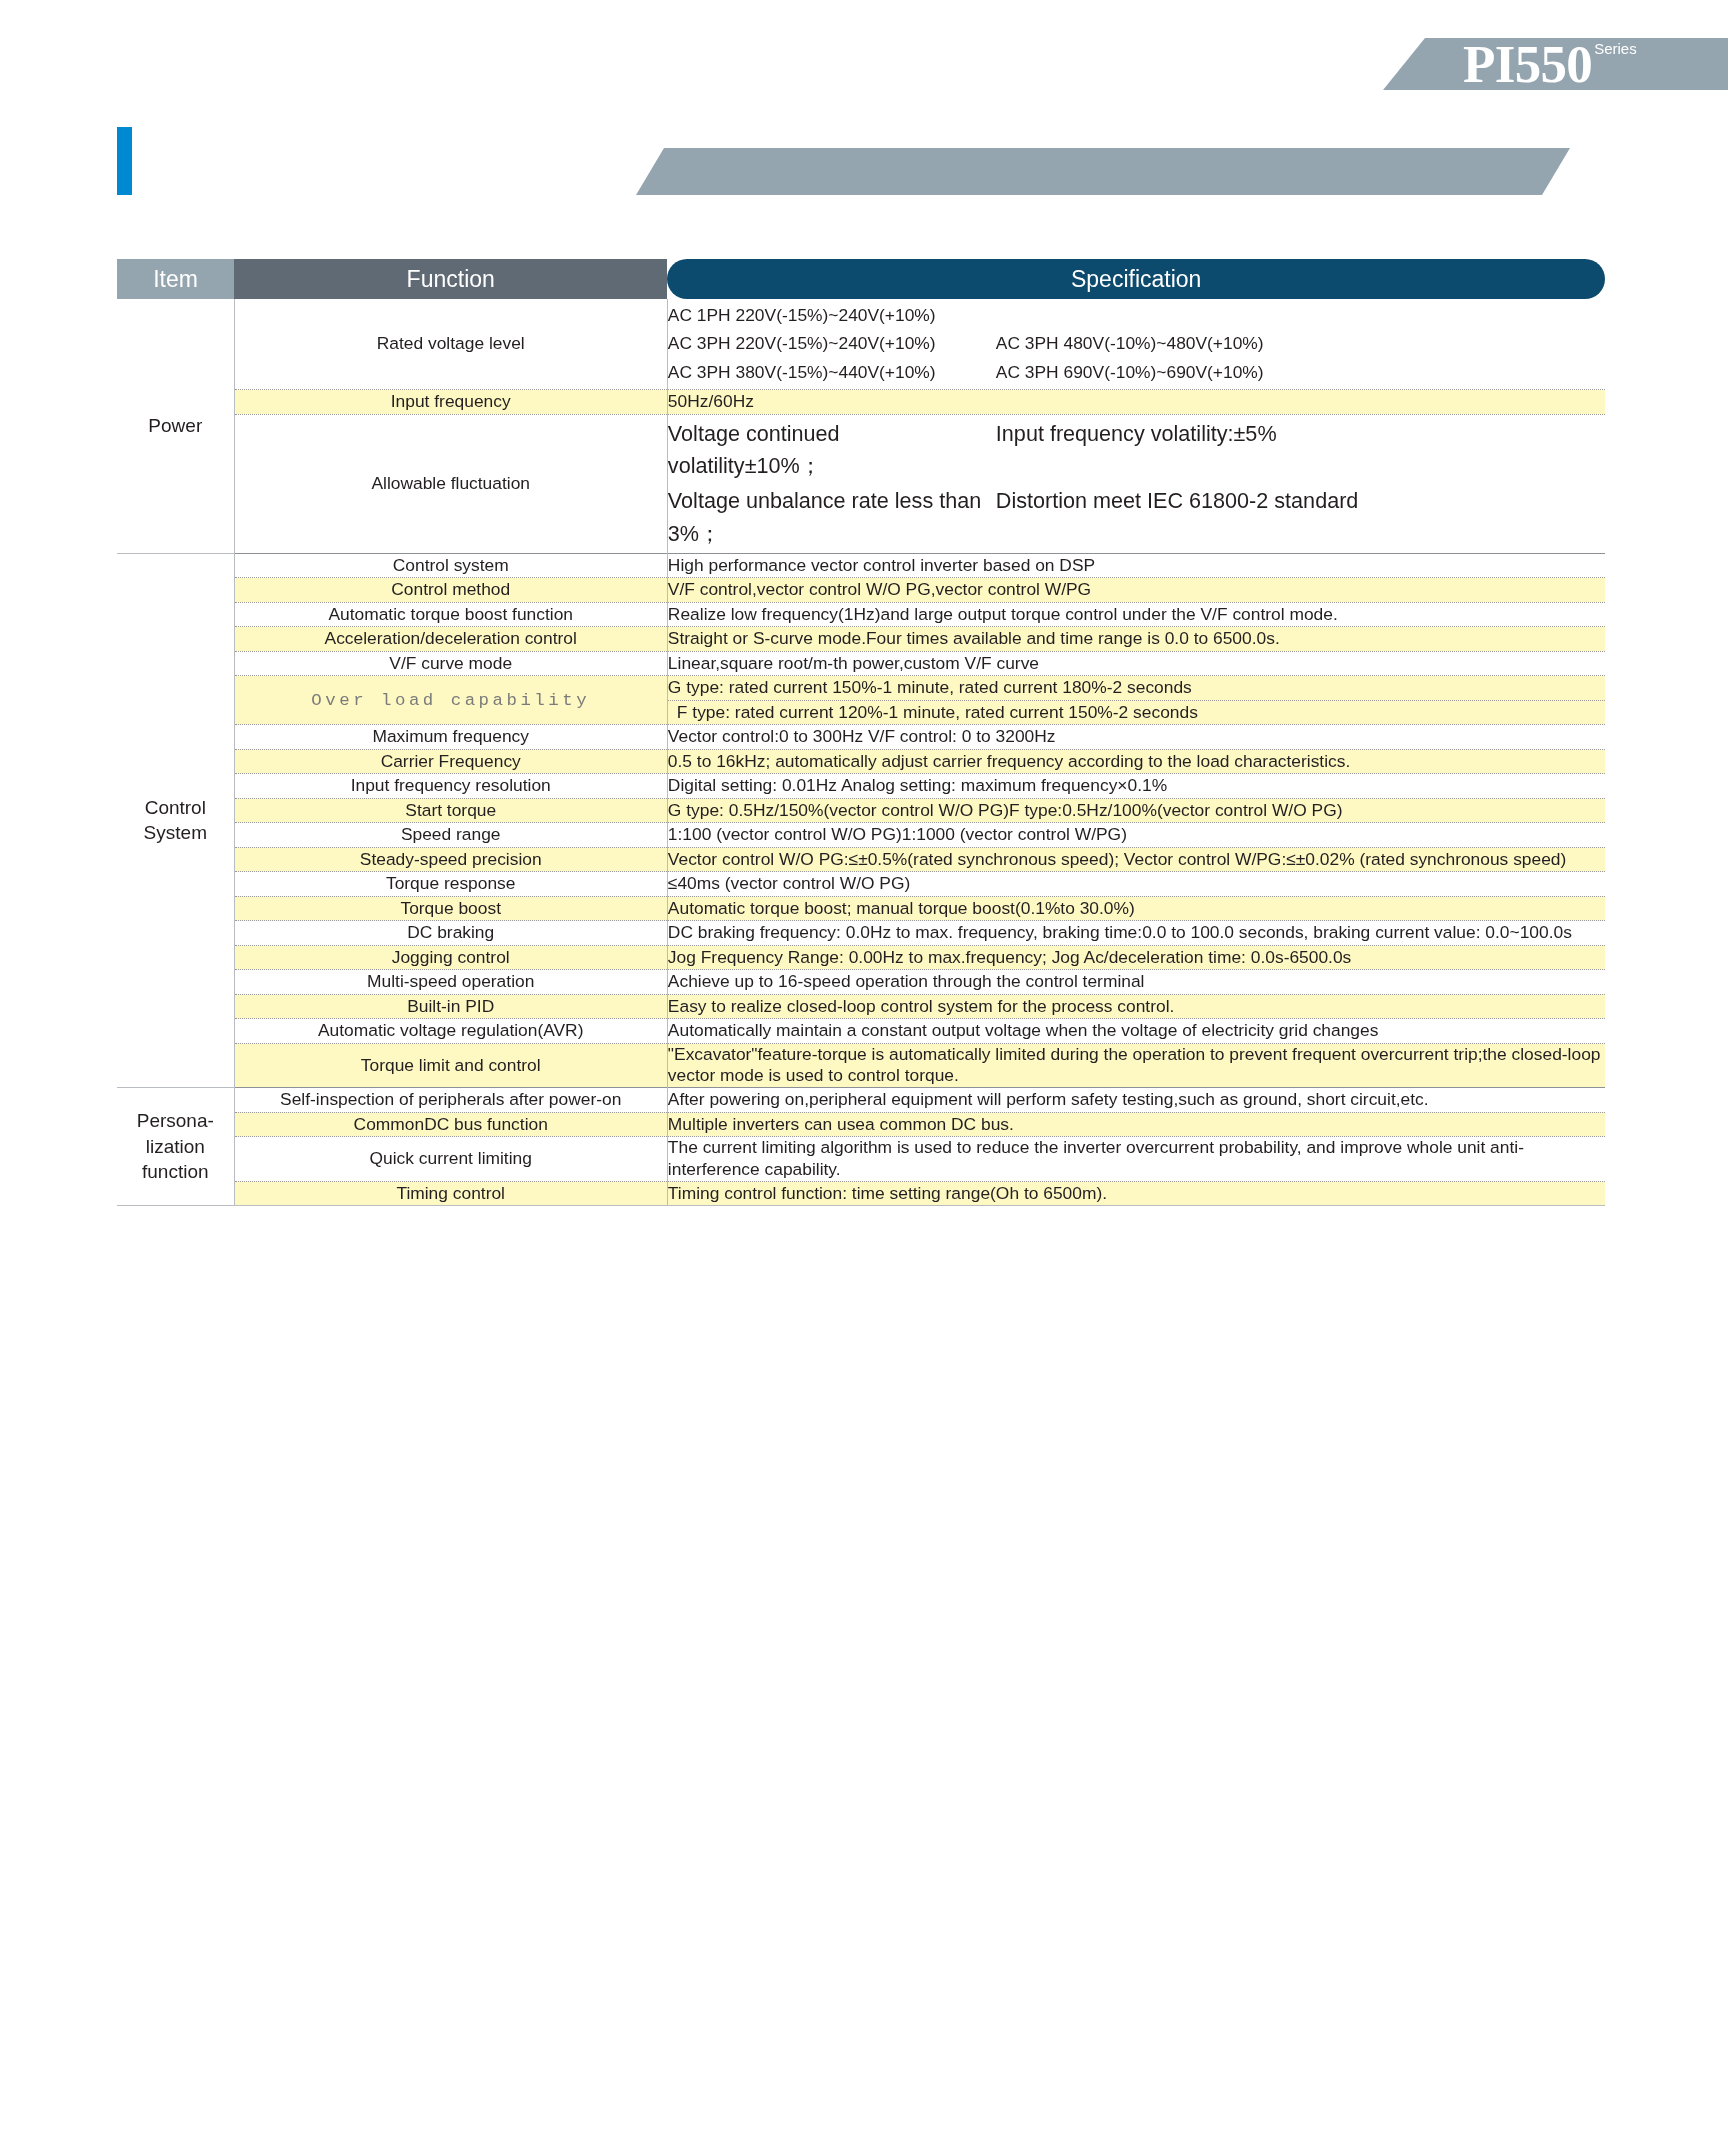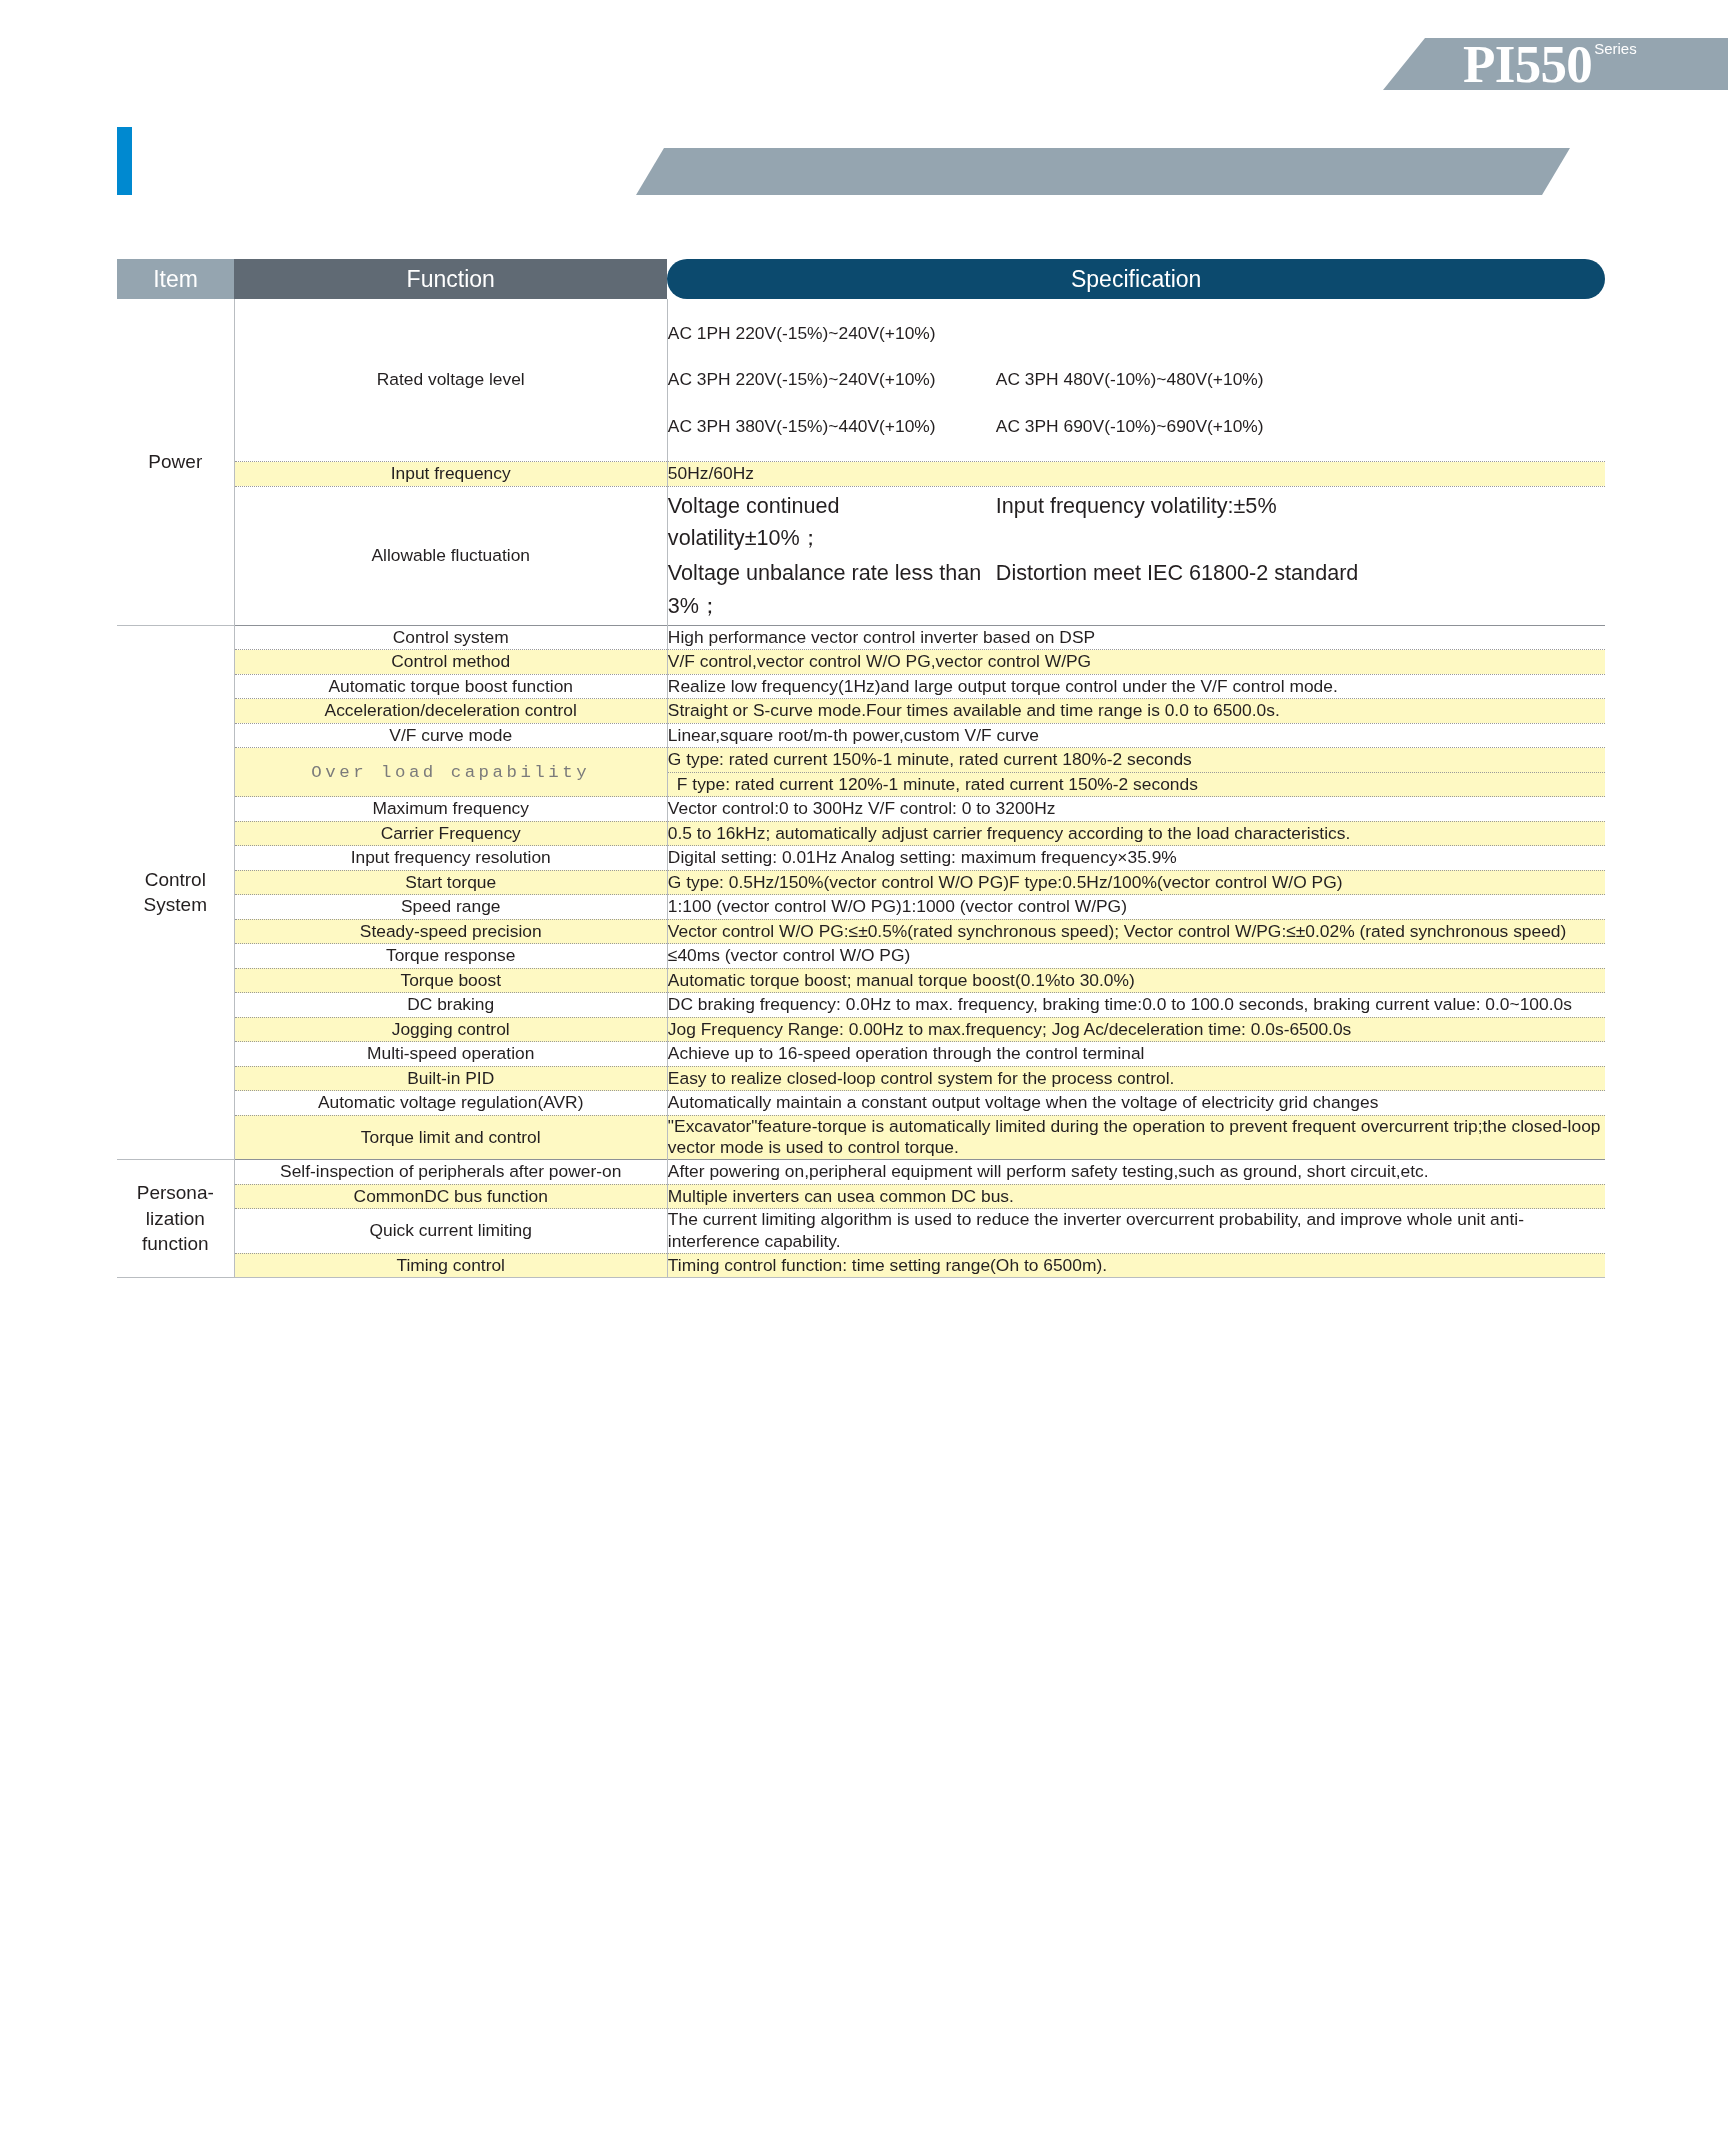--- a/index.html
+++ b/index.html
@@ -185,21 +185,21 @@
   }
 
   
   tr.last-row > td {
     border-bottom: 1.4px solid #b9bdc1;
   }
 
   
   .volt-line {
     display: flex;
-    margin: 23px 0;
+    margin: 5px 0;
   }
   .volt-a { width: 328px; flex: 0 0 328px; }
   .volt-b { }
 
   
   .fluc-line {
     display: flex;
     margin: 2.8px 0;
   }
   .fluc-a { width: 328px; flex: 0 0 328px; }
@@ -307,21 +307,21 @@
     <tr class="r-white sep">
       <td class="func-cell">Maximum frequency</td>
       <td class="spec-cell">Vector control:0 to 300Hz V/F control: 0 to 3200Hz</td>
     </tr>
     <tr class="r-gray sep">
       <td class="func-cell">Carrier Frequency</td>
       <td class="spec-cell">0.5 to 16kHz;  automatically adjust carrier frequency according to the load characteristics.</td>
     </tr>
     <tr class="r-white sep">
       <td class="func-cell">Input frequency resolution</td>
-      <td class="spec-cell">Digital setting: 0.01Hz Analog setting: maximum frequency×35.9%</td>
+      <td class="spec-cell">Digital setting: 0.01Hz Analog setting: maximum frequency×0.1%</td>
     </tr>
     <tr class="r-gray sep">
       <td class="func-cell">Start torque</td>
       <td class="spec-cell">G type: 0.5Hz/150%(vector control W/O PG)F type:0.5Hz/100%(vector control W/O PG)</td>
     </tr>
     <tr class="r-white sep">
       <td class="func-cell">Speed range</td>
       <td class="spec-cell">1:100 (vector control W/O PG)1:1000 (vector control W/PG)</td>
     </tr>
     <tr class="r-gray sep">

